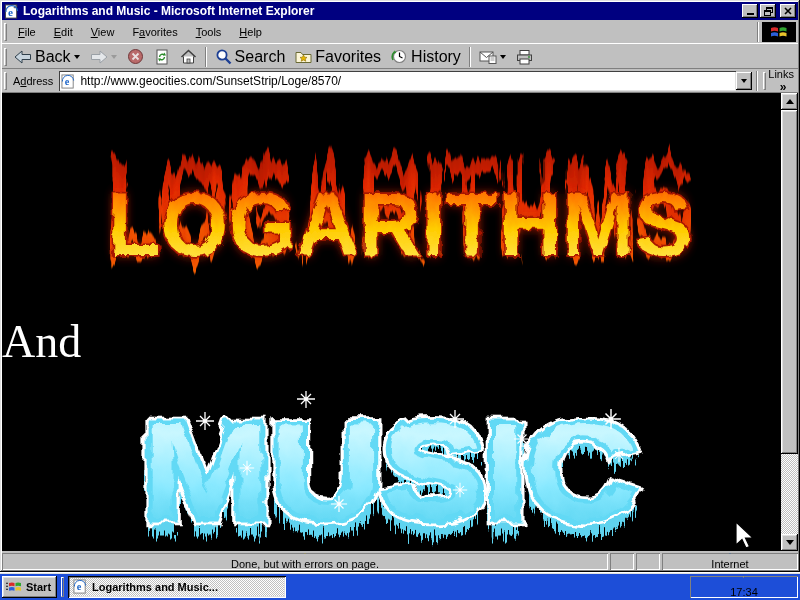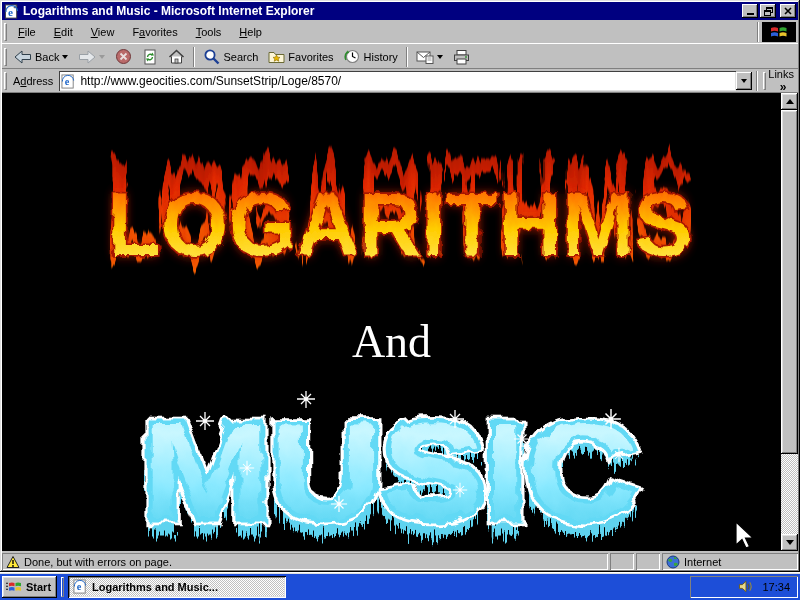--- a/index.html
+++ b/index.html
@@ -2,21 +2,21 @@
 <html><head>
 <meta charset="utf-8">
 <style>
   * { margin:0; padding:0; box-sizing:border-box; }
   html,body { width:800px; height:600px; overflow:hidden; }
   body { font-family:"Liberation Sans", sans-serif; font-size:11px; background:#008080; position:relative; color:#000; }
 
   
   .out  { box-shadow: inset -1px -1px 0 #000, inset 1px 1px 0 #fff, inset -2px -2px 0 #808080, inset 2px 2px 0 #dfdfdf; }
   .in   { box-shadow: inset 1px 1px 0 #000, inset -1px -1px 0 #fff, inset 2px 2px 0 #808080, inset -2px -2px 0 #dfdfdf; }
-  .sunk { box-shadow: inset 1px 1px 0 #808080, inset -1px -1px 0 #fff; }
+  .sunk { box-shadow: inset 1px 1px 0 #808080, inset -1px -1px 0 #fff; flex-direction: column; }
   .field{ background:#fff; box-shadow: inset 1px 1px 0 #404040, inset -1px -1px 0 #dfdfdf; }
   .dither { background: repeating-conic-gradient(#ffffff 0% 25%, #c0c0c0 0% 50%) 0 0 / 2px 2px; }
 
   
   .ie-window { position:absolute; left:0; top:0; width:800px; height:572px; background:#c0c0c0;
     box-shadow: inset -1px -1px 0 #000, inset 1px 1px 0 #dfdfdf, inset -2px -2px 0 #808080, inset 2px 2px 0 #fff; }
 
   .titlebar { position:absolute; left:2px; top:2px; right:2px; height:18px; background:#000080; display:flex; align-items:center; padding:0 2px; }
   .titlebar .ttl { color:#fff; font-weight:bold; font-size:12px; margin-left:3px; flex:1; white-space:nowrap; overflow:hidden; }
   .winbtn { width:16px; height:14px; background:#c0c0c0; box-shadow: inset -1px -1px 0 #000, inset 1px 1px 0 #fff, inset -2px -2px 0 #808080; margin-left:2px; display:flex; align-items:center; justify-content:center; }
@@ -25,37 +25,37 @@
   .menubar { position:absolute; left:2px; top:20px; right:2px; height:24px; display:flex; align-items:center; border-bottom:1px solid #fff; }
   .menu-item { padding:3px 9px; cursor:default; }
   .menu-item u { text-decoration:underline; }
   .grip { width:3px; height:18px; margin:0 2px 0 2px; border-top:1px solid #fff; border-left:1px solid #fff; border-right:1px solid #808080; border-bottom:1px solid #808080; }
   .sep  { width:2px; height:20px; margin:0 3px; border-left:1px solid #808080; border-right:1px solid #fff; }
   .spacer { flex:1; }
   .throbber { width:34px; height:20px; background:#000; display:flex; align-items:center; justify-content:center; margin-right:2px; }
 
   .toolbar { position:absolute; left:2px; top:45px; right:2px; height:24px; display:flex; align-items:center; border-bottom:1px solid #808080; }
   .tbtn { height:22px; display:flex; align-items:center; gap:3px; padding:0 5px; }
-  .tbtn .lbl { font-size:11px; }
+  .tbtn .lbl { font-size:16px; }
   .tri { width:0; height:0; border:3px solid transparent; border-top:4px solid #000; margin-top:4px; }
   .tri.dis { border-top-color:#9a9a9a; }
 
   .addressbar { position:absolute; left:2px; top:70px; right:2px; height:23px; display:flex; align-items:center; border-bottom:1px solid #808080; }
   .addr-label { padding:0 6px 0 4px; }
   .addr-combo { flex:1; height:20px; display:flex; align-items:center; position:relative; }
   .addr-field { flex:1; height:20px; display:flex; align-items:center; gap:4px; padding:0 2px; }
   .addr-field input { border:none; outline:none; flex:1; font-family:"Liberation Sans",sans-serif; font-size:12px; background:transparent; height:16px; }
   .addr-drop { width:16px; height:18px; background:#c0c0c0; box-shadow: inset -1px -1px 0 #000, inset 1px 1px 0 #fff, inset -2px -2px 0 #808080; display:flex; align-items:center; justify-content:center; margin-right:1px; }
   .links-zone { display:flex; align-items:center; padding:0 4px 0 0;flex-direction:column; }
   .links-zone .chev { font-weight:bold; margin-left:4px; font-size:12px; }
 
   .content { position:absolute; left:2px; top:93px; right:2px; bottom:21px; background:#000; overflow:hidden; }
   .canvas { position:absolute; left:0; top:0; right:17px; bottom:0; }
 
-  .heading-and { position:absolute; left:0; width:100%; top:222px; text-align:center; color:#fff; font-family:"Liberation Serif", serif; font-size:46px; }
+  .heading-and { position:absolute; left:0; width:100%; top:222px; color:#fff; font-family:"Liberation Serif", serif; font-size:46px; }
 
   
   .vscroll { position:absolute; right:0; top:0; bottom:0; width:17px; }
   .sb-btn { position:absolute; left:0; width:17px; height:17px; background:#c0c0c0; box-shadow: inset -1px -1px 0 #000, inset 1px 1px 0 #fff, inset -2px -2px 0 #808080, inset 2px 2px 0 #dfdfdf; display:flex; align-items:center; justify-content:center; }
   .sb-up { top:0; } .sb-down { bottom:0; }
   .sb-track { position:absolute; left:0; top:17px; bottom:17px; width:17px; }
   .sb-thumb { position:absolute; left:0; top:0; width:17px; height:344px; background:#c0c0c0; box-shadow: inset -1px -1px 0 #000, inset 1px 1px 0 #fff, inset -2px -2px 0 #808080, inset 2px 2px 0 #dfdfdf; }
   .tri-up { width:0; height:0; border:4px solid transparent; border-bottom:5px solid #000; margin-top:-4px; }
   .tri-down { width:0; height:0; border:4px solid transparent; border-top:5px solid #000; margin-bottom:-4px; }
 

